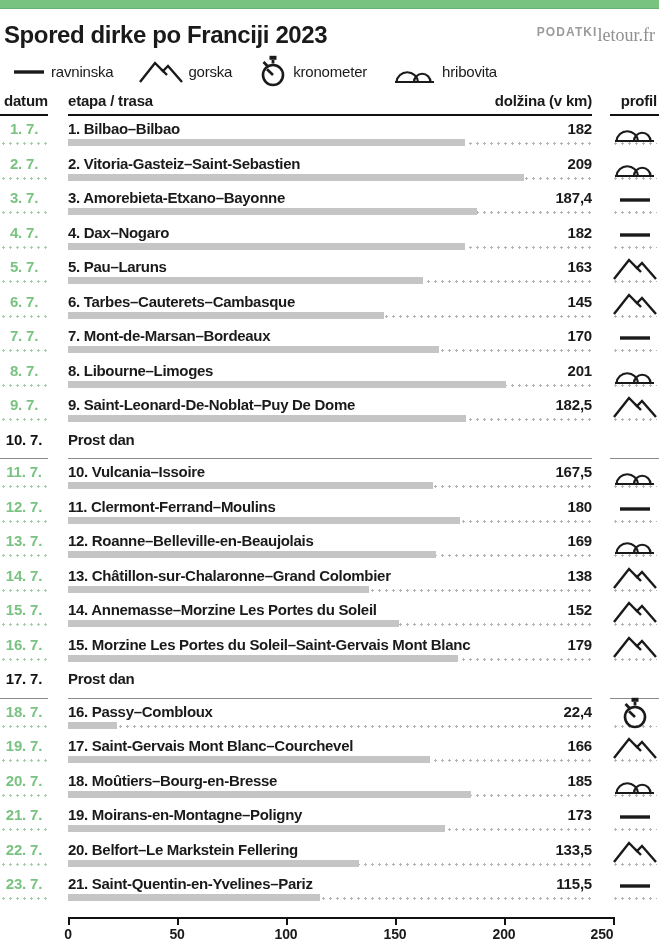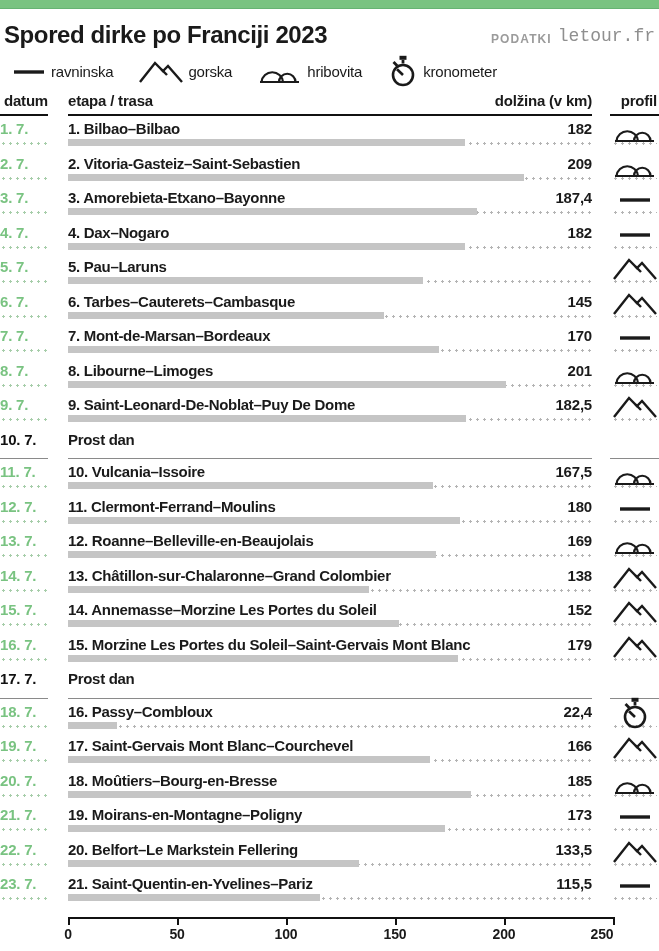--- a/index.html
+++ b/index.html
@@ -3,41 +3,41 @@
 <meta charset="utf-8">
 <style>
   html,body{margin:0;padding:0;background:#ffffff;}
   .page{
     position:relative;width:659px;height:951px;background:#ffffff;
     font-family:"Liberation Sans",sans-serif;color:#1a1a1a;overflow:hidden;
   }
   .topbar{height:8px;width:100%;border-bottom:1px solid #66b373;}
   .masthead{display:flex;justify-content:space-between;align-items:flex-end;padding:13px 4px 0 4px;}
   .title{font-size:24px;font-weight:700;letter-spacing:-0.4px;line-height:1.05;text-align:center;}
-  .source{display:flex;align-items:flex-end;gap:6px;padding-bottom:1px;}
+  .source{display:flex;align-items:flex-start;padding-bottom:1px;}
   .source-label{font-size:12px;font-weight:700;letter-spacing:1.1px;color:#9b9b9b;}
-  .source-value{font-family:Liberation Mono, monospace;font-size:18px;color:#8f8f8f;}
+  .source-value{font-family:Liberation Serif, serif;font-size:18px;color:#8f8f8f;}
   .legend{display:flex;align-items:center;gap:10px;padding:11px 4px 0 4px;height:26px;margin-left:8px;}
   .legend-item{display:flex;align-items:center;gap:5px;margin-right:16px;}
   .legend-item .ic{display:flex;align-items:center;}
   .legend-label{font-size:15px;font-weight:400;letter-spacing:-0.2px;}
   .thead{position:relative;height:26px;margin-top:6px;padding-left:20px;}
   .th{position:absolute;top:2px;font-size:15px;font-weight:700;letter-spacing:-0.2px;}
   .th-date{left:4px;}
   .th-stage{left:68px;}
   .th-len{left:440px;width:152px;text-align:right;}
   .th-prof{left:610px;width:47px;text-align:right;}
   .rule{position:absolute;bottom:0;height:2.5px;background:#111;}
   .rule-date{left:0;width:48px;}
   .rule-main{left:68px;width:524px;}
   .rule-icon{left:610px;width:49px;}
   .rows{position:relative;}
   .row{position:relative;height:34.5px;}
   .row.rest{height:32.5px;}
-  .r-date{position:absolute;left:0;top:4px;width:48px;text-align:left;
+  .r-date{position:absolute;left:0;top:4px;width:48px;text-align:center;
     font-size:15px;font-weight:700;letter-spacing:-0.2px;}
   .row .r-date{color:var(--green);}
   .row.rest .r-date{color:#111;}
   .r-stage{position:absolute;left:68px;top:4px;font-size:15px;font-weight:700;
     letter-spacing:-0.3px;white-space:nowrap;}
   .r-dist{position:absolute;left:440px;top:4px;width:152px;text-align:right;
     font-size:15px;font-weight:700;letter-spacing:-0.2px;}
   .r-icon{position:absolute;left:610px;top:0;width:49px;height:28px;
     display:flex;align-items:center;justify-content:center;}
   .dots{position:absolute;top:26px;height:3px;
@@ -86,39 +86,39 @@
         <span class="ic">
           <svg width="44" height="24" viewBox="0 0 44 24">
             <path d="M1 23 L16 4 L24 12 L29 7 L43 23" fill="none" stroke="#1a1a1a" stroke-width="2.4"></path>
             <path d="M22.5 10.5 L28 16" fill="none" stroke="#1a1a1a" stroke-width="2.4"></path>
           </svg>
         </span>
         <span class="legend-label">gorska</span>
       </div>
       <div class="legend-item">
         <span class="ic">
-          <svg width="44" height="26" viewBox="0 0 44 26">
-            <path d="M2 24 H41" fill="none" stroke="#1a1a1a" stroke-width="2"></path>
-            <path d="M3.5 24 A10.8 10.8 0 0 1 25 24" fill="none" stroke="#1a1a1a" stroke-width="2.2"></path>
-            <path d="M21 24 A8.2 8.2 0 0 1 37.5 24" fill="none" stroke="#1a1a1a" stroke-width="2.2"></path>
-          </svg>
-        </span>
-        <span class="legend-label">hribovita</span>
-      </div>
-      <div class="legend-item">
-        <span class="ic">
           <svg width="30" height="32" viewBox="0 0 30 32">
             <circle cx="15" cy="20" r="10" fill="none" stroke="#1a1a1a" stroke-width="2.6"></circle>
             <rect x="11.5" y="0.8" width="7" height="4" fill="#1a1a1a"></rect>
             <path d="M15 5 V8.5" fill="none" stroke="#1a1a1a" stroke-width="2.8"></path>
             <path d="M5.5 7 L9.2 10.7" fill="none" stroke="#1a1a1a" stroke-width="2.8"></path>
             <path d="M15 20 L9 14.2" fill="none" stroke="#1a1a1a" stroke-width="2.6"></path>
           </svg>
         </span>
         <span class="legend-label">kronometer</span>
+      </div>
+      <div class="legend-item">
+        <span class="ic">
+          <svg width="44" height="26" viewBox="0 0 44 26">
+            <path d="M2 24 H41" fill="none" stroke="#1a1a1a" stroke-width="2"></path>
+            <path d="M3.5 24 A10.8 10.8 0 0 1 25 24" fill="none" stroke="#1a1a1a" stroke-width="2.2"></path>
+            <path d="M21 24 A8.2 8.2 0 0 1 37.5 24" fill="none" stroke="#1a1a1a" stroke-width="2.2"></path>
+          </svg>
+        </span>
+        <span class="legend-label">hribovita</span>
       </div>
     </div>
 
   <div class="thead">
     <div class="th th-date">datum</div>
     <div class="th th-stage">etapa / trasa</div>
     <div class="th th-len">dolžina (v km)</div>
     <div class="th th-prof">profil</div>
     <div class="rule rule-date"></div>
     <div class="rule rule-main"></div>
@@ -190,20 +190,21 @@
         </div>
   </div>
 
   <div class="row">
     <div class="dots dots-date"></div>
     <div class="dots dots-main"></div>
     <div class="dots dots-icon"></div>
     <div class="r-bar" style="width: 355.3px;"></div>
     <div class="r-date">5. 7.</div>
     <div class="r-stage">5. Pau–Laruns</div>
+    <div class="r-dist">163</div>
     <div class="r-icon">
           <svg width="44" height="24" viewBox="0 0 44 24">
             <path d="M1 23 L16 4 L24 12 L29 7 L43 23" fill="none" stroke="#1a1a1a" stroke-width="2.4"></path>
             <path d="M22.5 10.5 L28 16" fill="none" stroke="#1a1a1a" stroke-width="2.4"></path>
           </svg>
         </div>
   </div>
 
   <div class="row">
     <div class="dots dots-date"></div>

